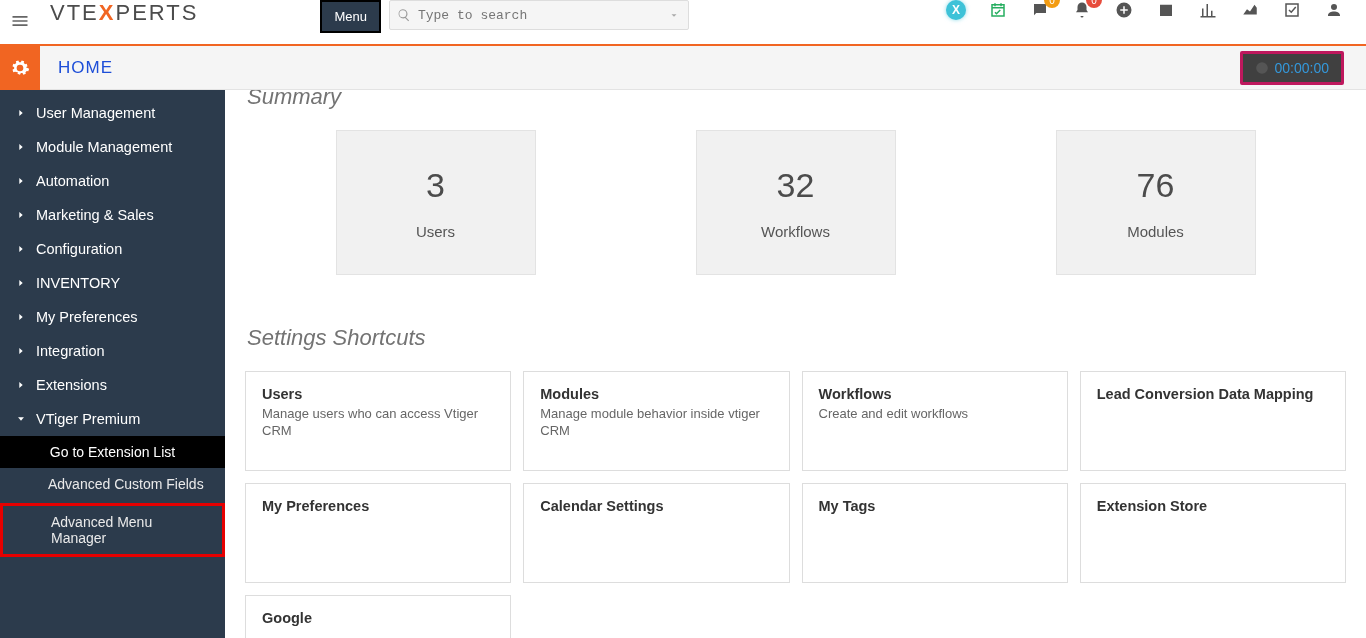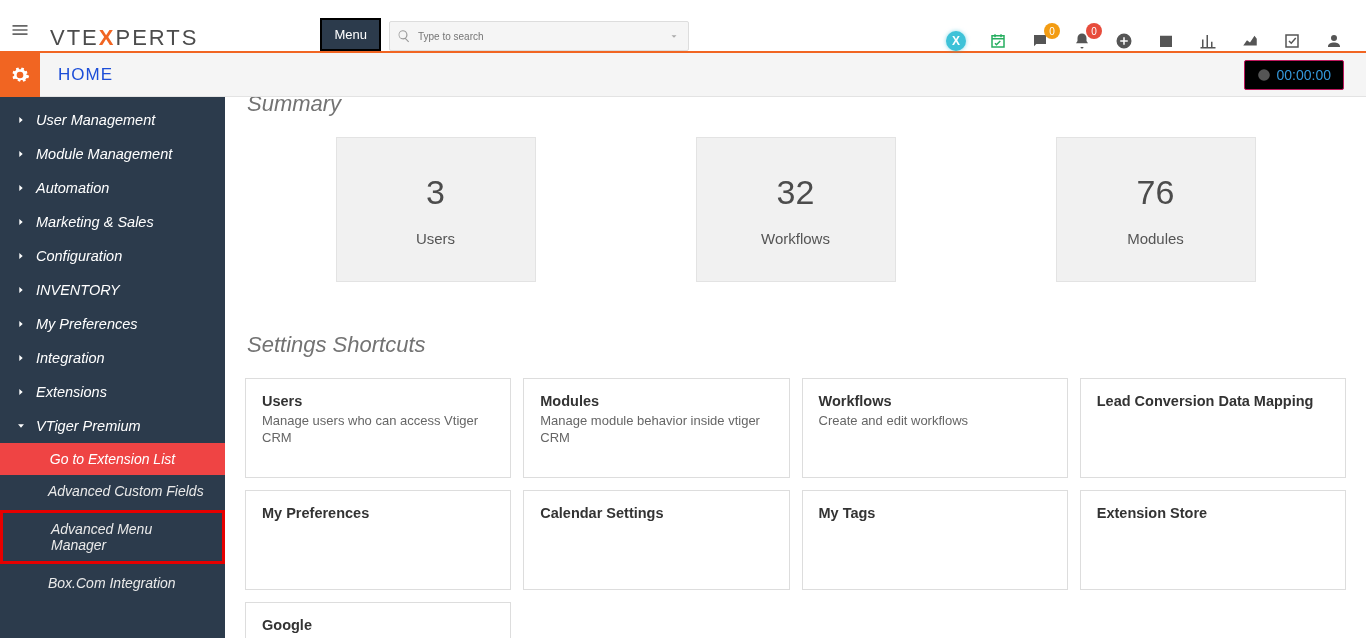--- a/index.html
+++ b/index.html
@@ -1,56 +1,56 @@
 <!DOCTYPE html>
 <html><head>
 <meta charset="utf-8">
 <style>
   * { box-sizing: border-box; margin: 0; padding: 0; font-family: "Segoe UI", Arial, sans-serif; }
   body { background: #fff; overflow: hidden; }
   .app { display: flex; flex-direction: column; width: 1366px; height: 638px; }
 
   
-  .topbar { display: flex; align-items: flex-end; height: 53px; border-bottom: 2px solid #f16522; }
+  .topbar { display: flex; align-items: flex-start; height: 46px; border-bottom: 2px solid #f16522; }
   .hamburger { width: 40px; height: 42px; display:flex; align-items:center; justify-content:center; color:#888; background:#fff; cursor:pointer; }
   .hamburger svg { width:20px; height:20px; fill:#666; }
   .logo { display:flex; align-items:center; font-size:22px; font-weight:300; letter-spacing:2px; color:#4c4c4c; padding:0 14px 0 10px; }
   .logo .x { color:#f16522; font-weight:600; }
   .spacer-flex { flex:0 0 108px; }
   .menu-btn { background:#2c3b4c; color:#fff; font-size:13px; padding:7px 12px; border:2px solid #000; cursor:pointer; margin-right:8px; }
   .search-wrap { position:relative; width:300px; height:30px; background:#f5f5f5; border:1px solid #ddd; border-radius:2px; display:flex; align-items:center; }
   .search-wrap .sicon { width:28px; display:flex; align-items:center; justify-content:center; color:#aaa; }
   .search-wrap .sicon svg{width:14px;height:14px;fill:#999;}
-  .search-wrap input { flex:1; border:none; background:transparent; outline:none; font-size:10px; color:#be185d; }
+  .search-wrap input { flex:1; border:none; background:transparent; outline:none; font-size:13px; color:#be185d;font-family:Liberation Mono, monospace; }
   .search-wrap .chev { width:28px; display:flex; align-items:center; justify-content:center; color:#bbb; cursor:pointer; }
   .search-wrap .chev svg{width:10px;height:10px;fill:#aaa;}
   .flex1 { flex:1; }
   .top-icons { display:flex; align-items:center; gap:22px; padding-right:22px; }
   .ticon { position:relative; width:20px; height:20px; display:flex; align-items:center; justify-content:center; color:#555; cursor:pointer; }
   .ticon svg { width:18px; height:18px; fill:#555; }
   .badge { position:absolute; top:-8px; right:-10px; background:#f39c12; color:#fff; font-size:10px; border-radius:50%; width:16px; height:16px; display:flex; align-items:center; justify-content:center; }
   .badge.red { background:#e74c3c; }
   .circle-x { width:20px;height:20px;border-radius:50%;background:#3ec2d8;display:flex;align-items:center;justify-content:center;color:#fff;font-weight:bold;font-size:12px; box-shadow:0 0 4px rgba(62,194,216,0.6); }
   .cal-green svg { fill:#27ae60; stroke:#27ae60; }
 
   
   .subbar { display:flex; align-items:center; height:44px; background:#f5f5f5; border-bottom:1px solid #e3e3e3; }
   .gear-box { width:40px; height:44px; background:#f16522; display:flex; align-items:center; justify-content:center; cursor:pointer; }
   .gear-box svg { width:20px; height:20px; fill:#fff; }
   .sub-title { font-size:17px; color:#1d4ed8; letter-spacing:1px; padding-left:18px; }
-  .timer { margin-left:auto; margin-right:22px; border:1px solid #be185d; border-radius:2px; padding:6px 12px; display:flex; align-items:center; gap:6px; color:#3498db; font-size:14px; cursor:pointer; background:#000000;}
+  .timer { margin-left:auto; margin-right:22px; border:3px solid #be185d; border-radius:2px; padding:6px 12px; display:flex; align-items:center; gap:6px; color:#3498db; font-size:14px; cursor:pointer; background:#404040;}
   .timer svg{width:14px;height:14px;fill:#555;}
 
   
   .main { display:flex; flex:1; overflow:hidden; }
-  .sidebar { width:225px; background:#2c3b4c; color:#fff; overflow-y:auto; padding-top:6px;font-style:italic; }
+  .sidebar { width:225px; background:#2c3b4c; color:#fff; overflow-y:auto; padding-top:6px; }
   .side-item { display:flex; align-items:center; gap:10px; padding:9px 16px; font-size:14.5px; cursor:pointer; }
   .side-item svg{width:10px;height:10px;fill:#fff;}
   .side-sub { padding:8px 16px 8px 48px; font-size:14px; cursor:pointer; color:#eaeaea; }
-  .side-sub.green { background:#ef4444; color:#fff; text-align:center; padding-left:16px; }
+  .side-sub.green { background:#000000; color:#fff; text-align:center; padding-left:16px; }
   .side-sub.highlighted { border:3px solid #e60000; margin:3px 0; }
 
   
   .content { flex:1; overflow-y:auto; padding:0 20px 20px 20px; }
   .sec-title { font-size:22px; color:#737373; font-weight:400; margin:0 0 20px 2px;font-style:italic; }
   .cards-row { display:flex; gap:160px; justify-content:center; margin-bottom:50px; }
   .stat-card { width:200px; height:145px; background:#f1f1f1; border:1px solid #e3e3e3; display:flex; flex-direction:column; align-items:center; justify-content:center; }
   .stat-num { font-size:34px; color:#4c4c4c; font-weight:300; }
   .stat-label { font-size:15px; color:#555; margin-top:18px; }
   .shortcut-grid { display:grid; grid-template-columns:repeat(4, 1fr); gap:12px; margin-top:16px; }
@@ -218,21 +218,20 @@
         </div>
         <div class="side-item">
           <svg viewBox="0 0 24 24">
             <path d="M5 8l7 8 7-8z"></path>
           </svg>
           <span>VTiger Premium</span>
         </div>
         <div class="side-sub green">Go to Extension List</div>
         <div class="side-sub ">Advanced Custom Fields</div>
         <div class="side-sub highlighted">Advanced Menu Manager</div>
-        <div class="side-sub ">Box.Com Integration</div>
       </div>
 
     <div class="content">
       <div class="sec-title" style="margin-top:-6px;">Summary</div>
       <div class="cards-row" id="statsrow">
           <div class="stat-card">
             <div class="stat-num">3</div>
             <div class="stat-label">Users</div>
           </div>
           <div class="stat-card">

